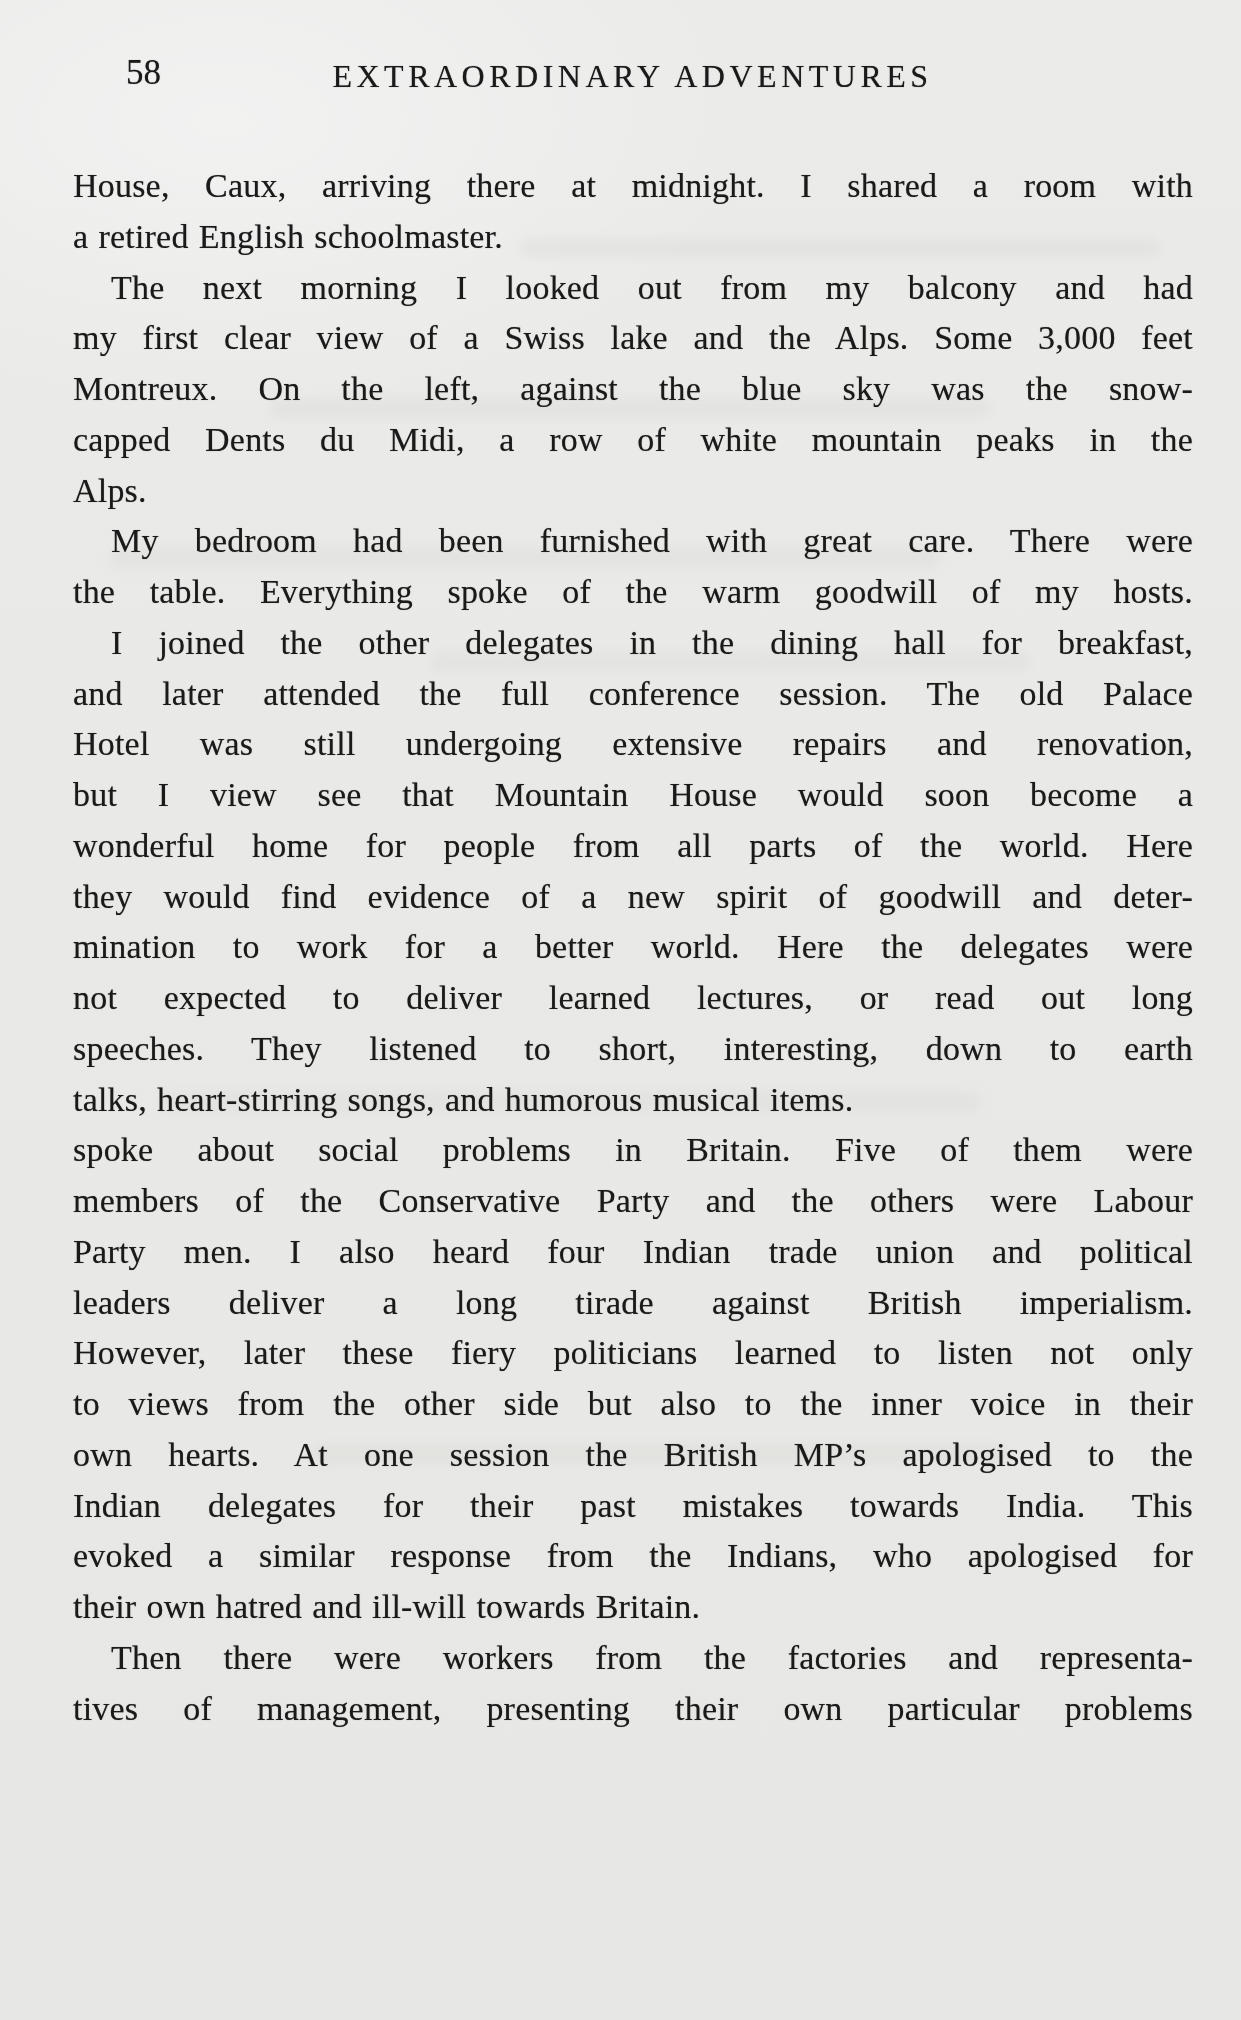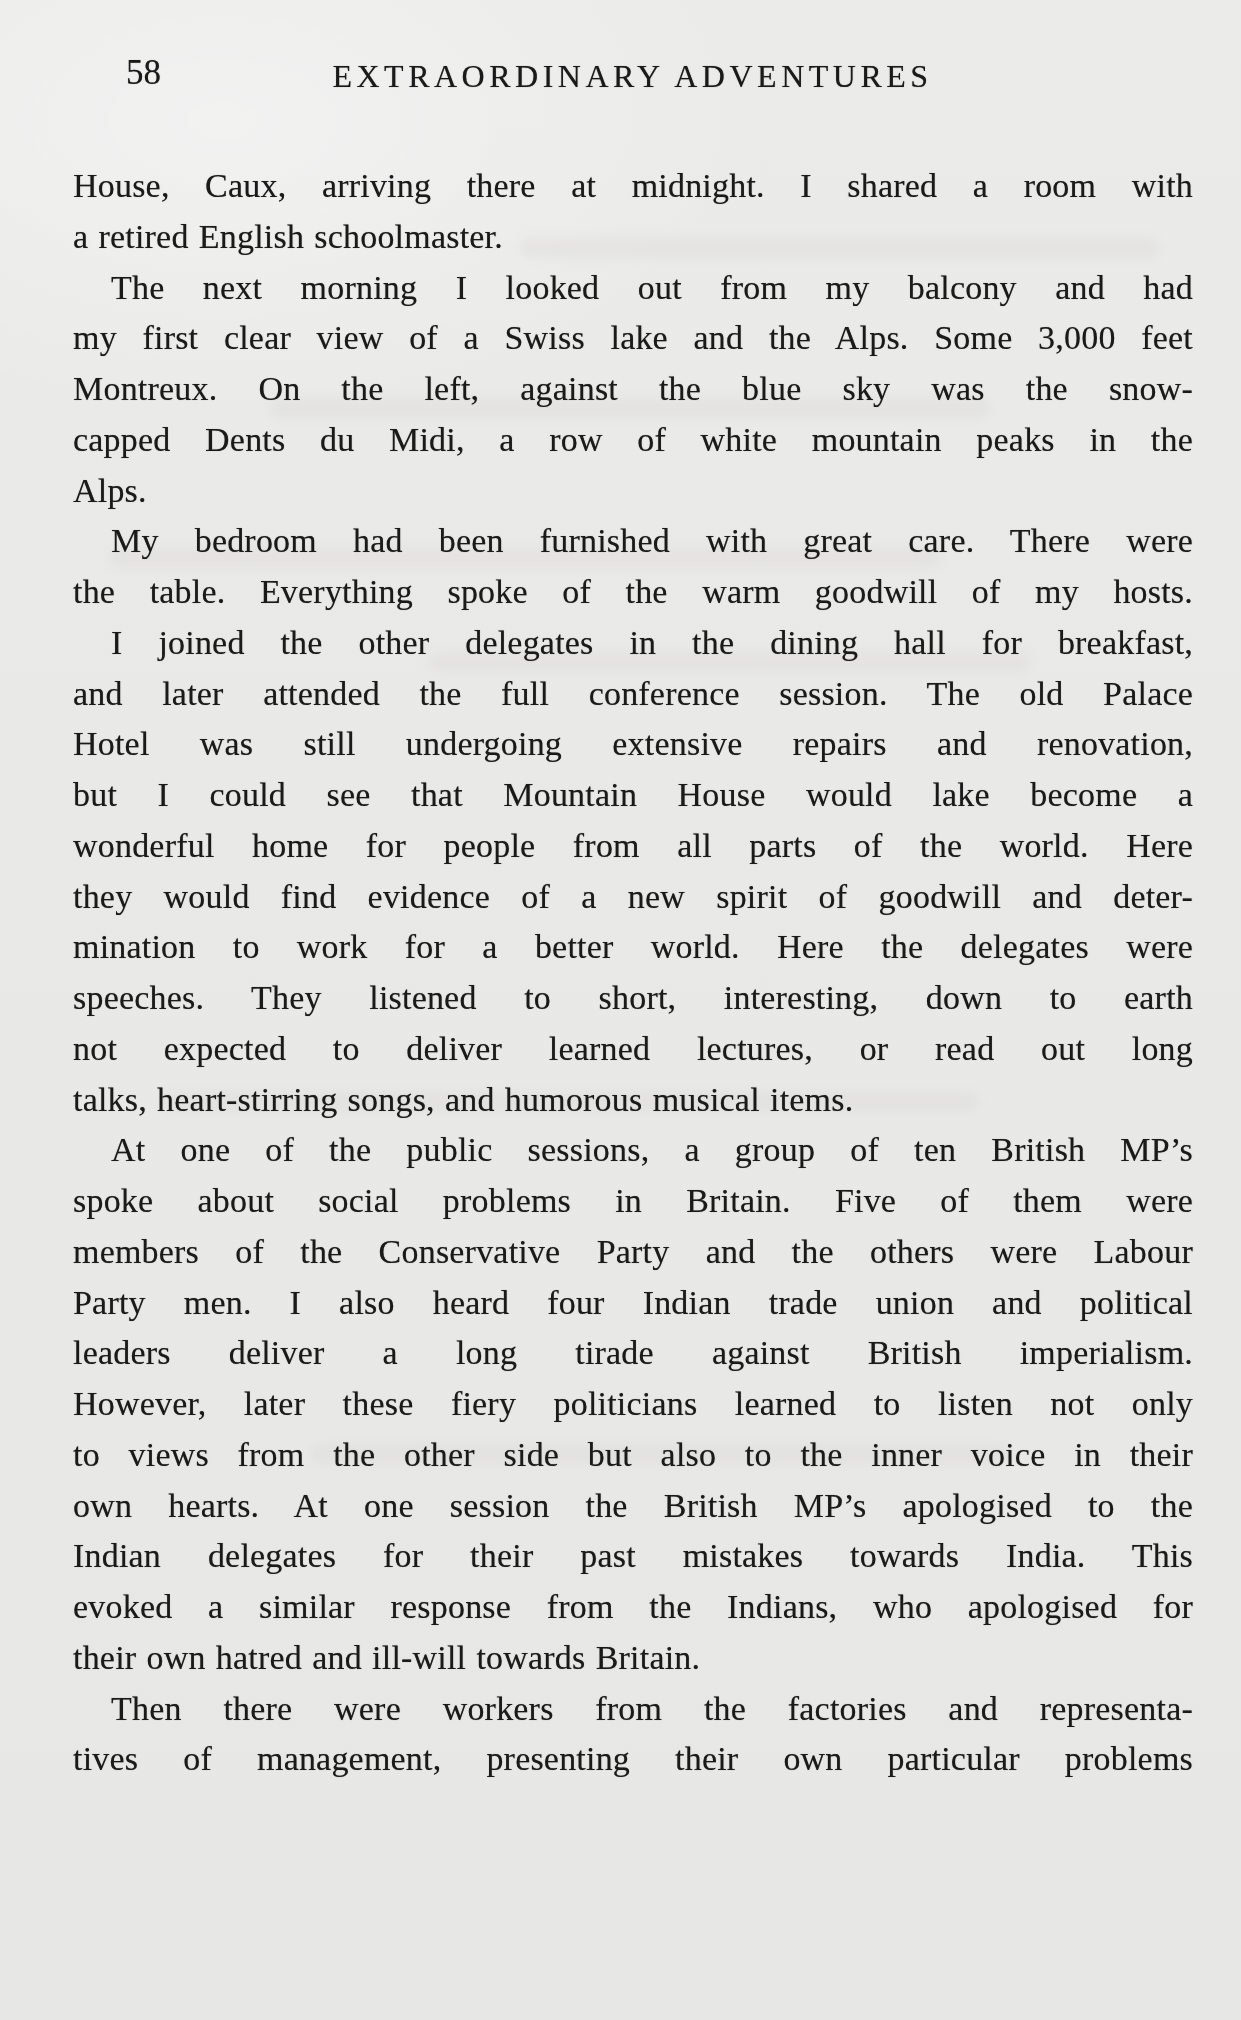--- a/index.html
+++ b/index.html
@@ -106,28 +106,27 @@
       <div class="line indent">The next morning I looked out from my balcony and had</div>
       <div class="line">my first clear view of a Swiss lake and the Alps. Some 3,000 feet</div>
       <div class="line">Montreux. On the left, against the blue sky was the snow-</div>
       <div class="line">capped Dents du Midi, a row of white mountain peaks in the</div>
       <div class="line pl">Alps.</div>
       <div class="line indent">My bedroom had been furnished with great care. There were</div>
       <div class="line">the table. Everything spoke of the warm goodwill of my hosts.</div>
       <div class="line indent">I joined the other delegates in the dining hall for breakfast,</div>
       <div class="line">and later attended the full conference session. The old Palace</div>
       <div class="line">Hotel was still undergoing extensive repairs and renovation,</div>
-      <div class="line">but I could see that Mountain House would lake become a</div>
+      <div class="line">but I view see that Mountain House would soon become a</div>
       <div class="line">wonderful home for people from all parts of the world. Here</div>
       <div class="line">they would find evidence of a new spirit of goodwill and deter-</div>
       <div class="line">mination to work for a better world. Here the delegates were</div>
+      <div class="line">not expected to deliver learned lectures, or read out long</div>
       <div class="line">speeches. They listened to short, interesting, down to earth</div>
-      <div class="line">not expected to deliver learned lectures, or read out long</div>
       <div class="line pl">talks, heart-stirring songs, and humorous musical items.</div>
-      <div class="line indent">At one of the public sessions, a group of ten British MP’s</div>
       <div class="line">spoke about social problems in Britain. Five of them were</div>
       <div class="line">members of the Conservative Party and the others were Labour</div>
       <div class="line">Party men. I also heard four Indian trade union and political</div>
       <div class="line">leaders deliver a long tirade against British imperialism.</div>
       <div class="line">However, later these fiery politicians learned to listen not only</div>
       <div class="line">to views from the other side but also to the inner voice in their</div>
       <div class="line">own hearts. At one session the British MP’s apologised to the</div>
       <div class="line">Indian delegates for their past mistakes towards India. This</div>
       <div class="line">evoked a similar response from the Indians, who apologised for</div>
       <div class="line pl">their own hatred and ill-will towards Britain.</div>

